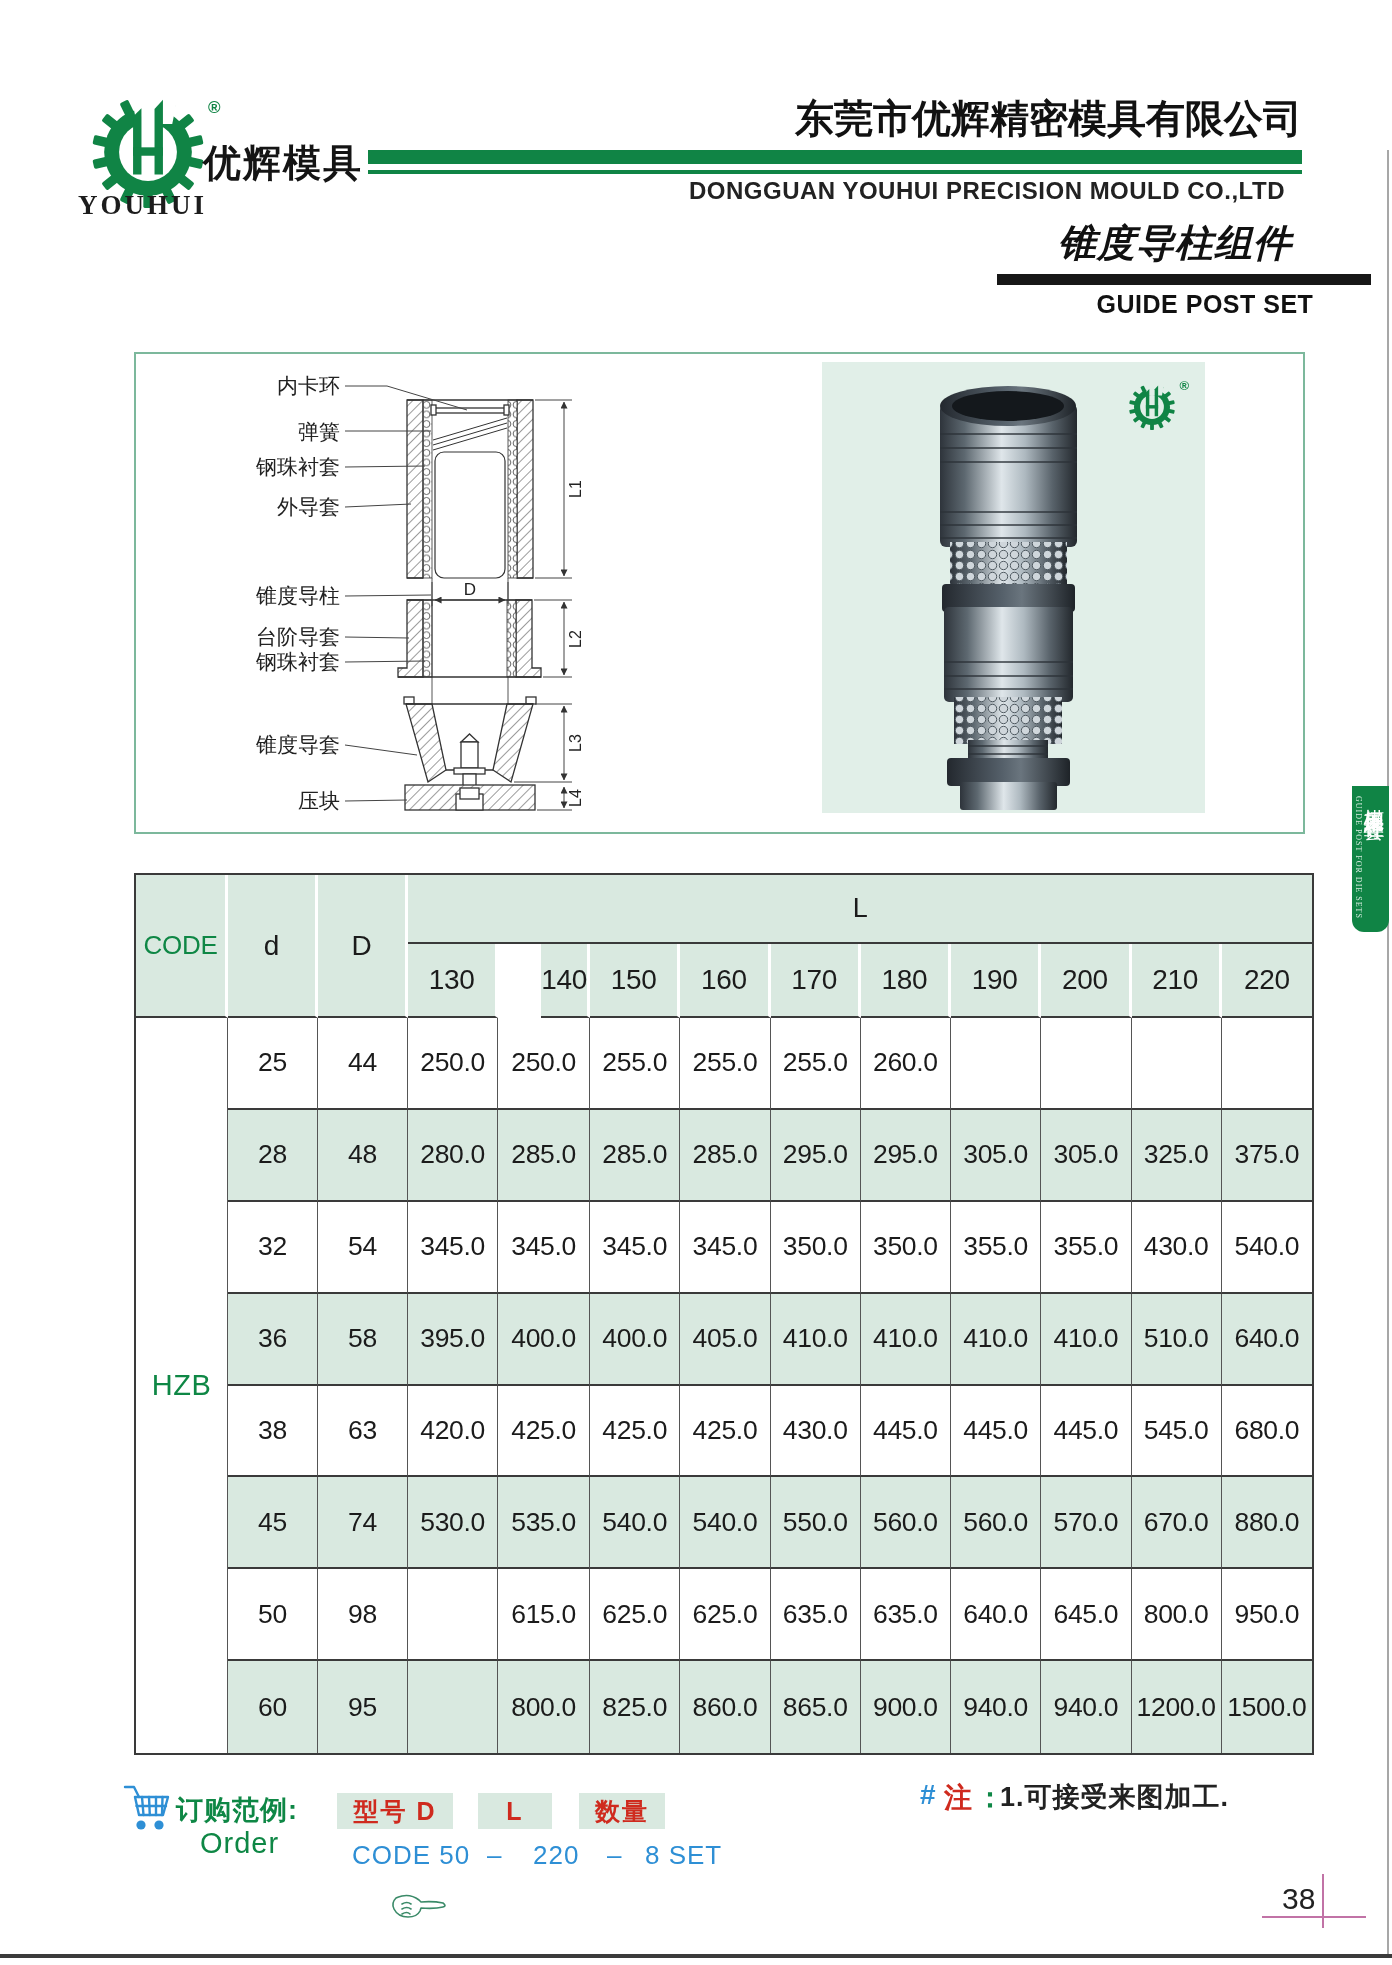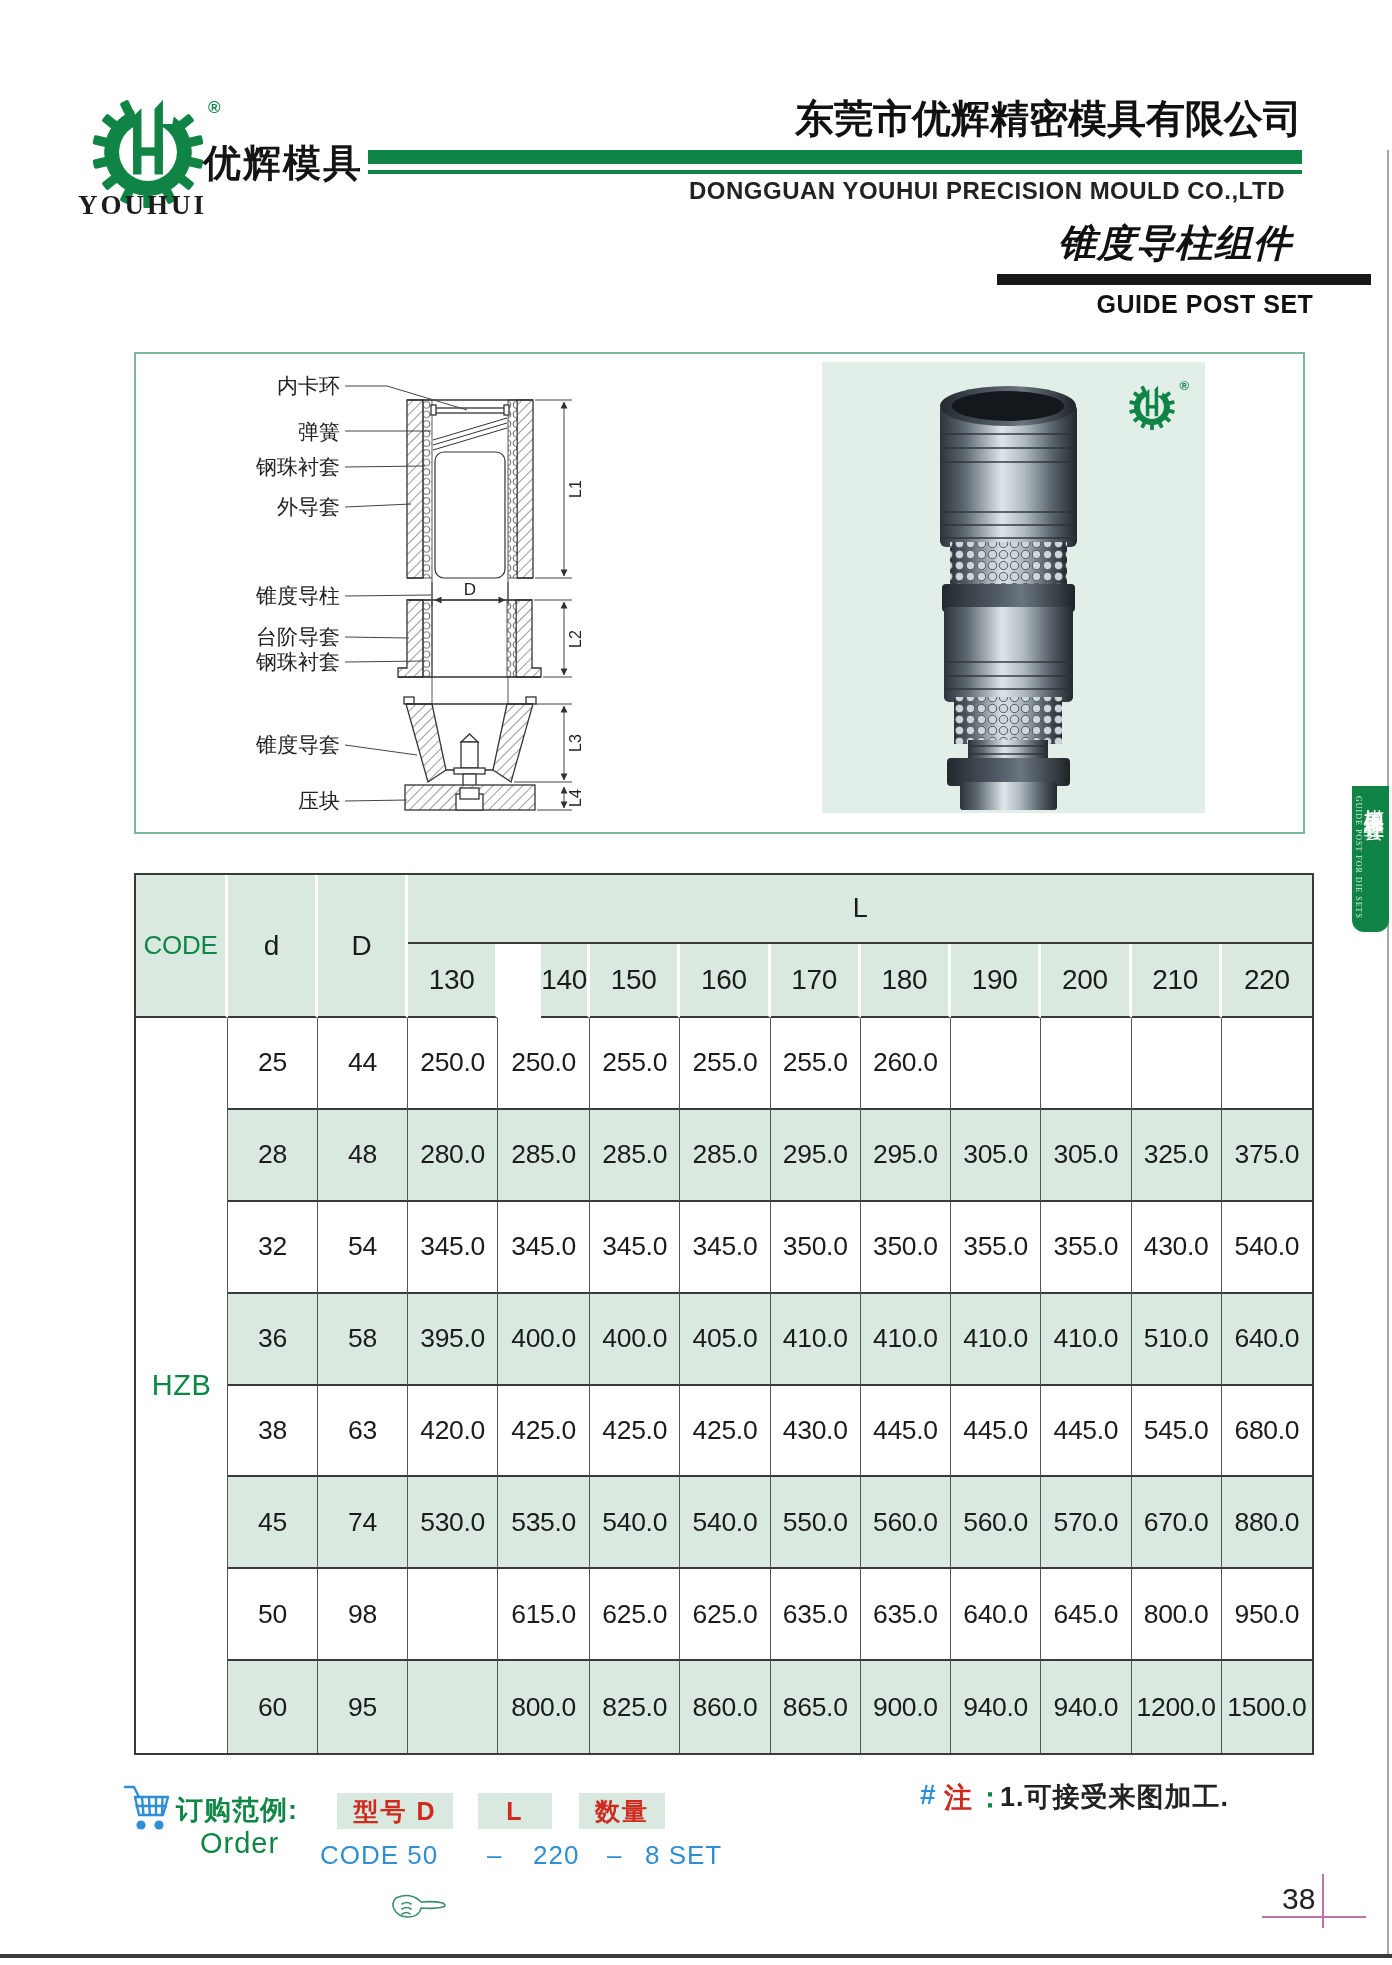--- a/index.html
+++ b/index.html
@@ -59,21 +59,21 @@
 
   
   .order-label-cn{left:176px;top:1792px;font-size:27px;font-weight:bold;color:#0e8745;letter-spacing:1px;}
   .order-label-en{left:200px;top:1827px;font-size:29px;color:#0e8745;letter-spacing:1px;}
   .obox{position:absolute;top:1793px;height:36px;background:#d9e9e0;display:flex;align-items:center;
         justify-content:center;color:#cf2a1e;font-size:25px;font-weight:bold;letter-spacing:2px;}
   .obox1{left:337px;width:116px;}
   .obox2{left:478px;width:74px;}
   .obox3{left:579px;width:86px;}
   .blue{color:#2e8fd5;font-size:26px;letter-spacing:1px;}
-  .ex-code{left:320px;top:1840px;text-align:right;}
+  .ex-code{left:352px;top:1840px;text-align:right;}
   .ex-d1{left:487px;top:1840px;}
   .ex-l{left:533px;top:1840px;}
   .ex-d2{left:607px;top:1840px;}
   .ex-qty{left:645px;top:1840px;}
   .cart{left:122px;top:1782px;}
 
   .note-hash{left:920px;top:1779px;font-size:28px;font-weight:bold;color:#2e8fd5;}
   .note-zhu{left:944px;top:1779px;font-size:28px;font-weight:bold;color:#cf2a1e;}
   .note-colon{left:976px;top:1779px;font-size:28px;font-weight:bold;color:#0e8745;}
   .note-1{left:1000px;top:1779px;font-size:27px;font-weight:bold;color:#222;letter-spacing:1px;}

